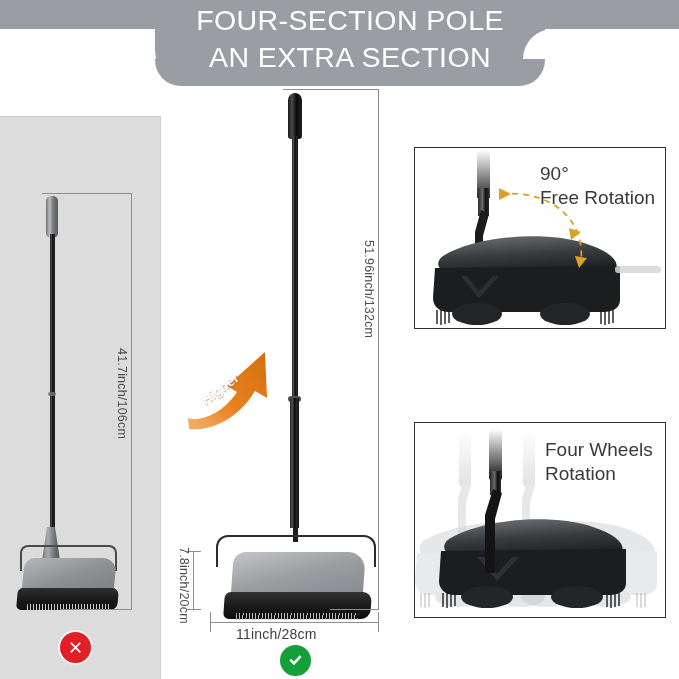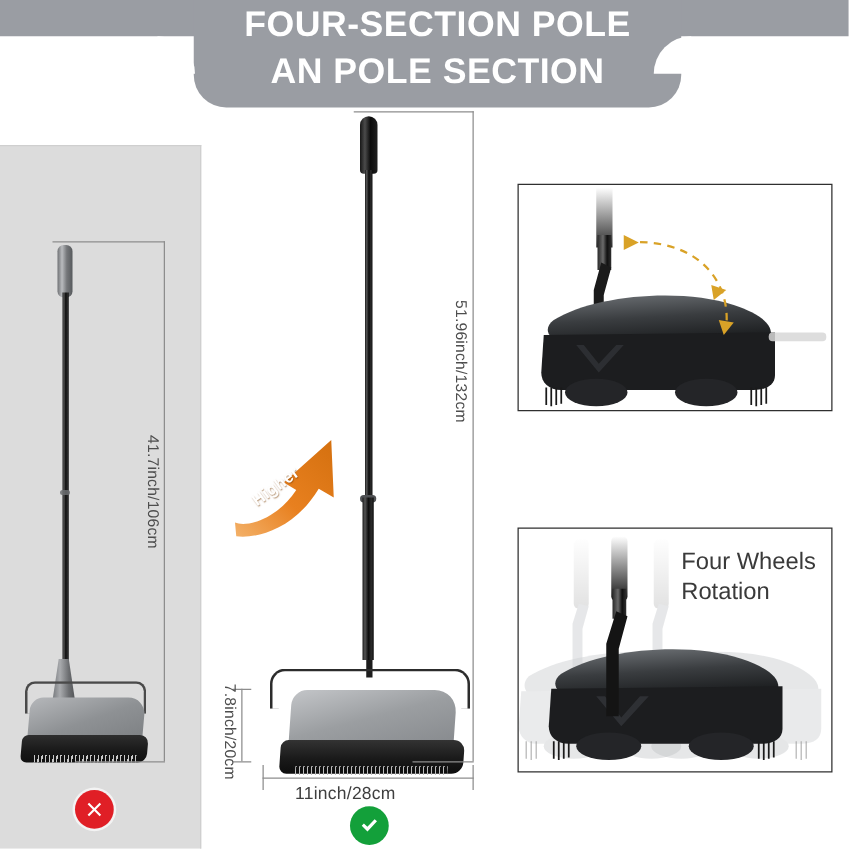--- a/index.html
+++ b/index.html
@@ -27,21 +27,21 @@
     position:absolute; top:29px; width:30px; height:30px;
     background:#ffffff;
   }
   .banner-notch-l { left:126px; border-top-right-radius:30px; }
   .banner-notch-r { left:523px; border-top-left-radius:30px; }
   .banner-text {
     position:absolute; left:155px; top:2px; width:390px;
     text-align:center;
     color:#ffffff;
     font-size:28.5px;
-    font-weight:bold;
+    font-weight:normal;
     letter-spacing:0.4px;
     line-height:37px;
     z-index:5;
   }
   .banner-text .l2 { display:block; }
 
   
   .left-panel {
     position:absolute; left:0; top:116px; width:161px; height:563px;
     background:#dcdcdc;
@@ -192,21 +192,21 @@
 <body>
 
 <div class="stage">
 
   <div class="banner-top"></div>
   <div class="banner-ribbon"></div>
   <div class="banner-notch-l"></div>
   <div class="banner-notch-r"></div>
   <div class="banner-text">
     <span>FOUR-SECTION POLE</span>
-    <span class="l2">AN POLE SECTION</span>
+    <span class="l2">AN EXTRA SECTION</span>
   </div>
 
   <div class="left-panel"></div>
 
   <div>
     <div class="grip-gray lf-grip"></div>
     <div class="pole lf-pole"></div>
     <div class="lf-joint"></div>
     <div class="lf-neck"></div>
     <div class="lf-wire"></div>
@@ -320,20 +320,22 @@
 
       <rect x="200" y="118" width="46" height="7" fill="#d7d7d7" opacity=".85" rx="3"></rect>
 
       <path d="M86 46 C 140 42, 170 74, 166 114" fill="none" stroke="#d9a227" stroke-width="1.8" stroke-dasharray="6 5"></path>
 
       <path d="M84 40 L96 46 L84 52 Z" fill="#d9a227"></path>
       <path d="M154 80 L166 84 L156 92 Z" fill="#d9a227"></path>
       <path d="M160 108 L172 110 L164 120 Z" fill="#d9a227"></path>
     </svg>
   </div>
+  <div class="fb-title fb-title-top">90°
+Free Rotation</div>
 
   <div class="fbox fbox-bot">
     <svg width="249" height="193" viewBox="0 0 249 193" aria-hidden="true">
       <defs>
         <linearGradient id="pg2" x1="0" y1="0" x2="1" y2="0">
           <stop offset="0%" stop-color="#2a2a2a"></stop>
           <stop offset="40%" stop-color="#6a6a6a"></stop>
           <stop offset="70%" stop-color="#0e0e0e"></stop>
           <stop offset="100%" stop-color="#2e2e2e"></stop>
         </linearGradient>

